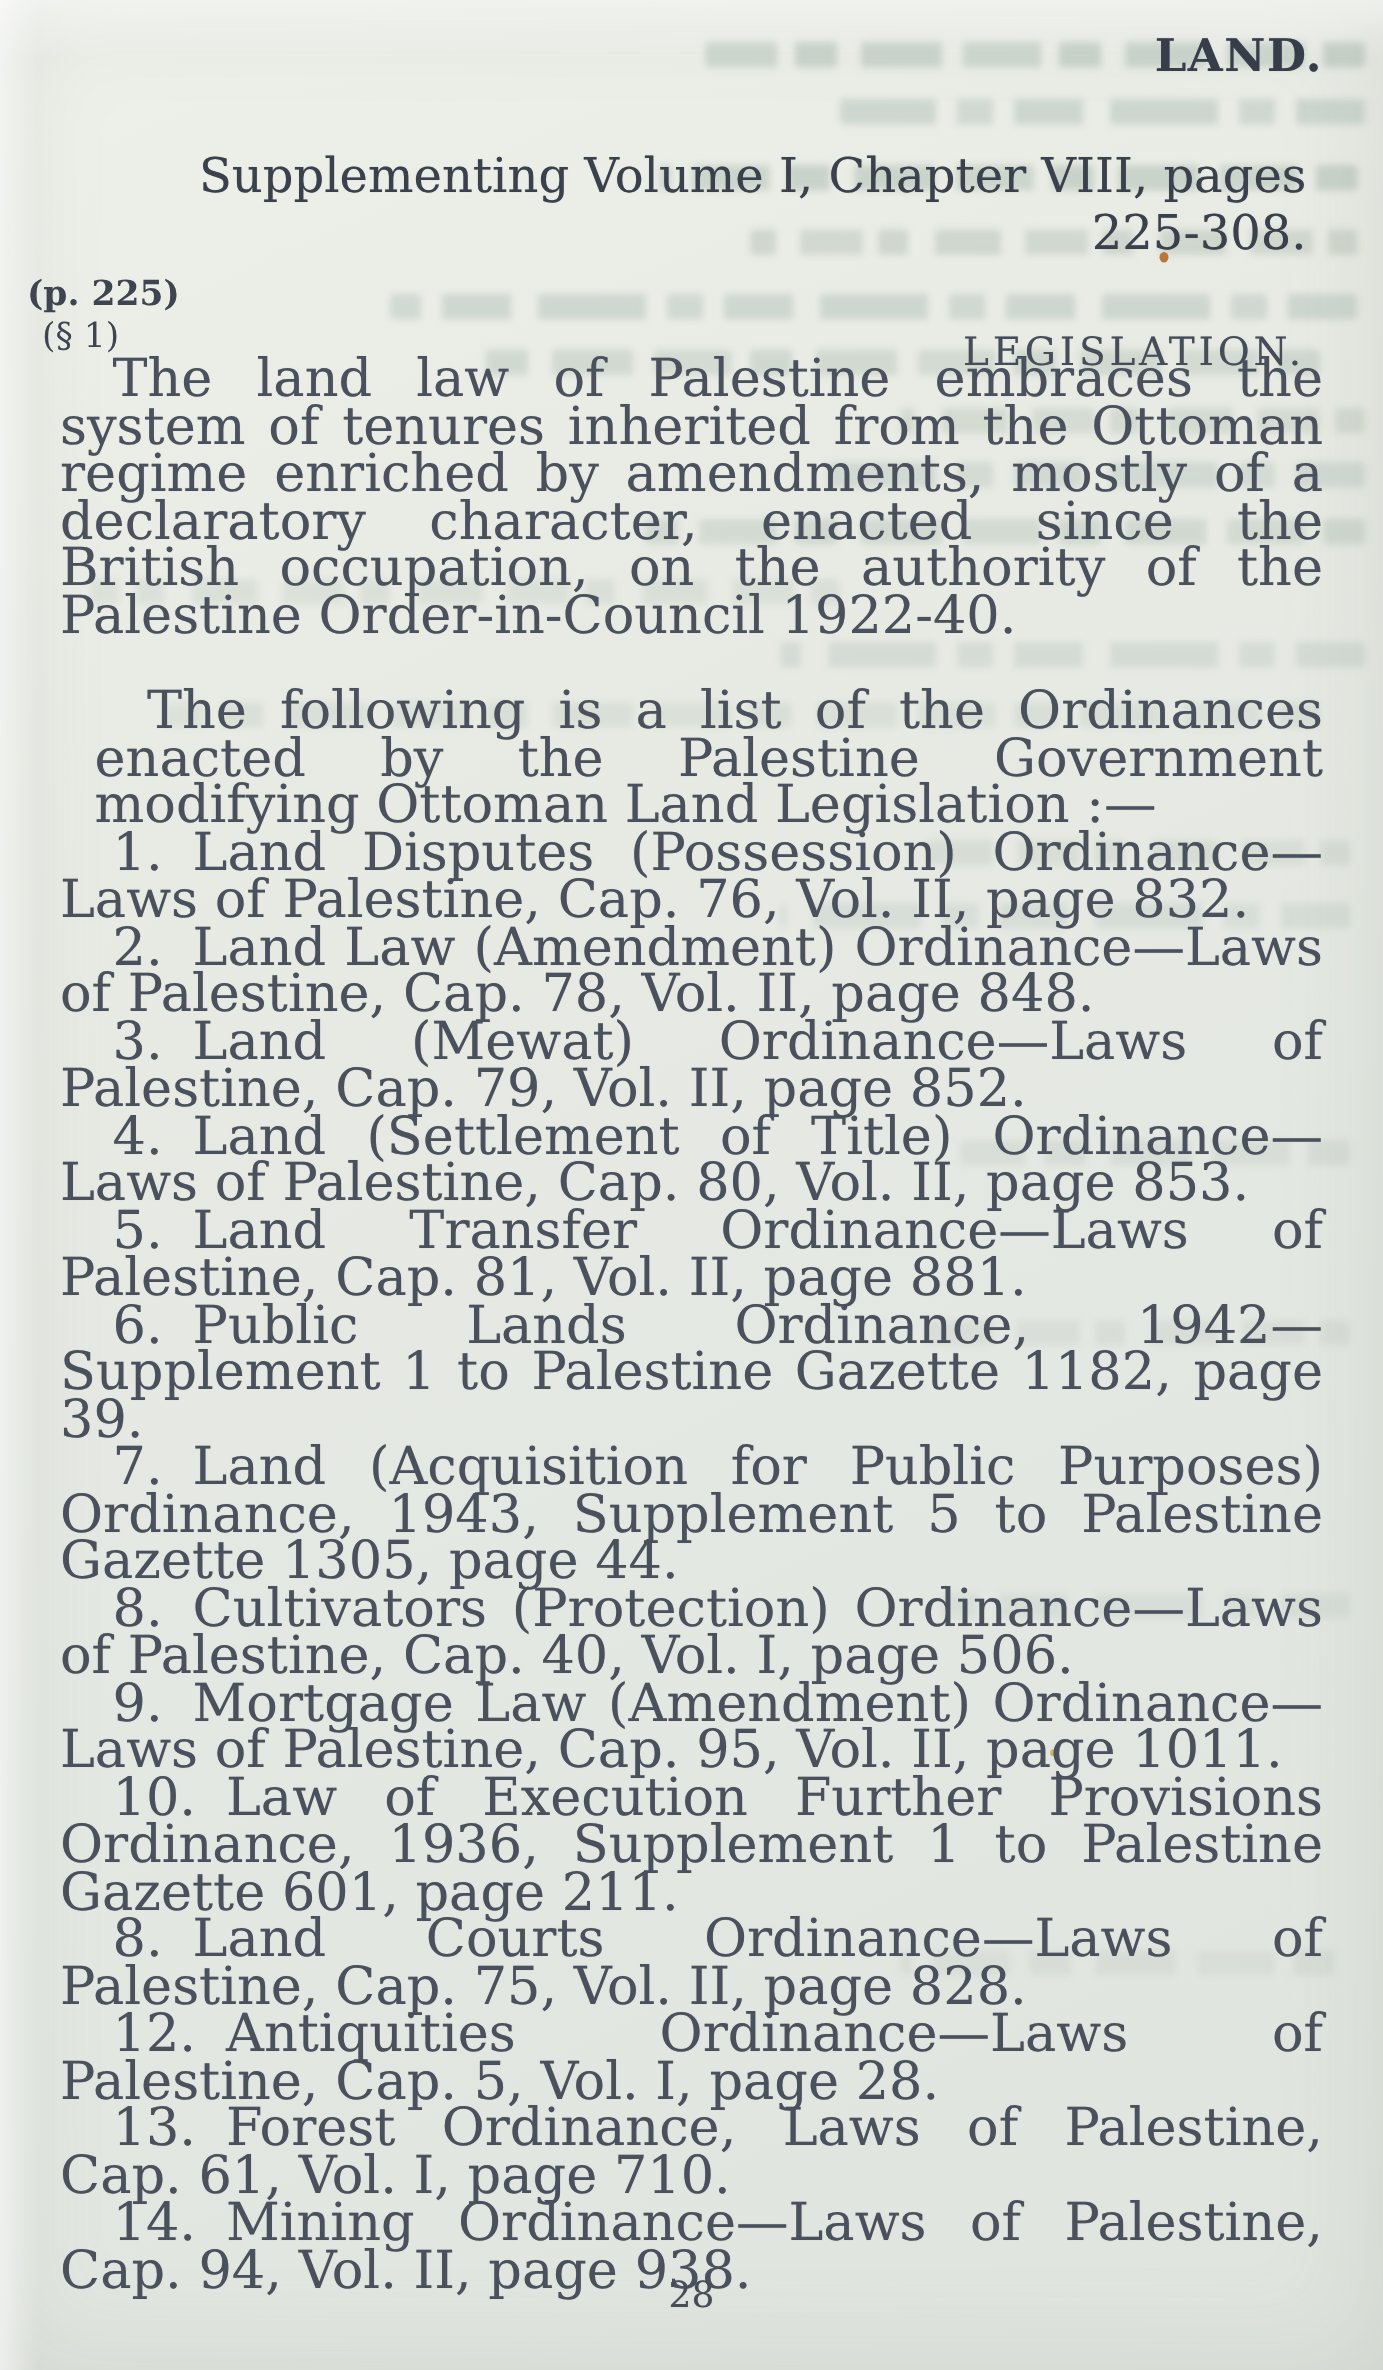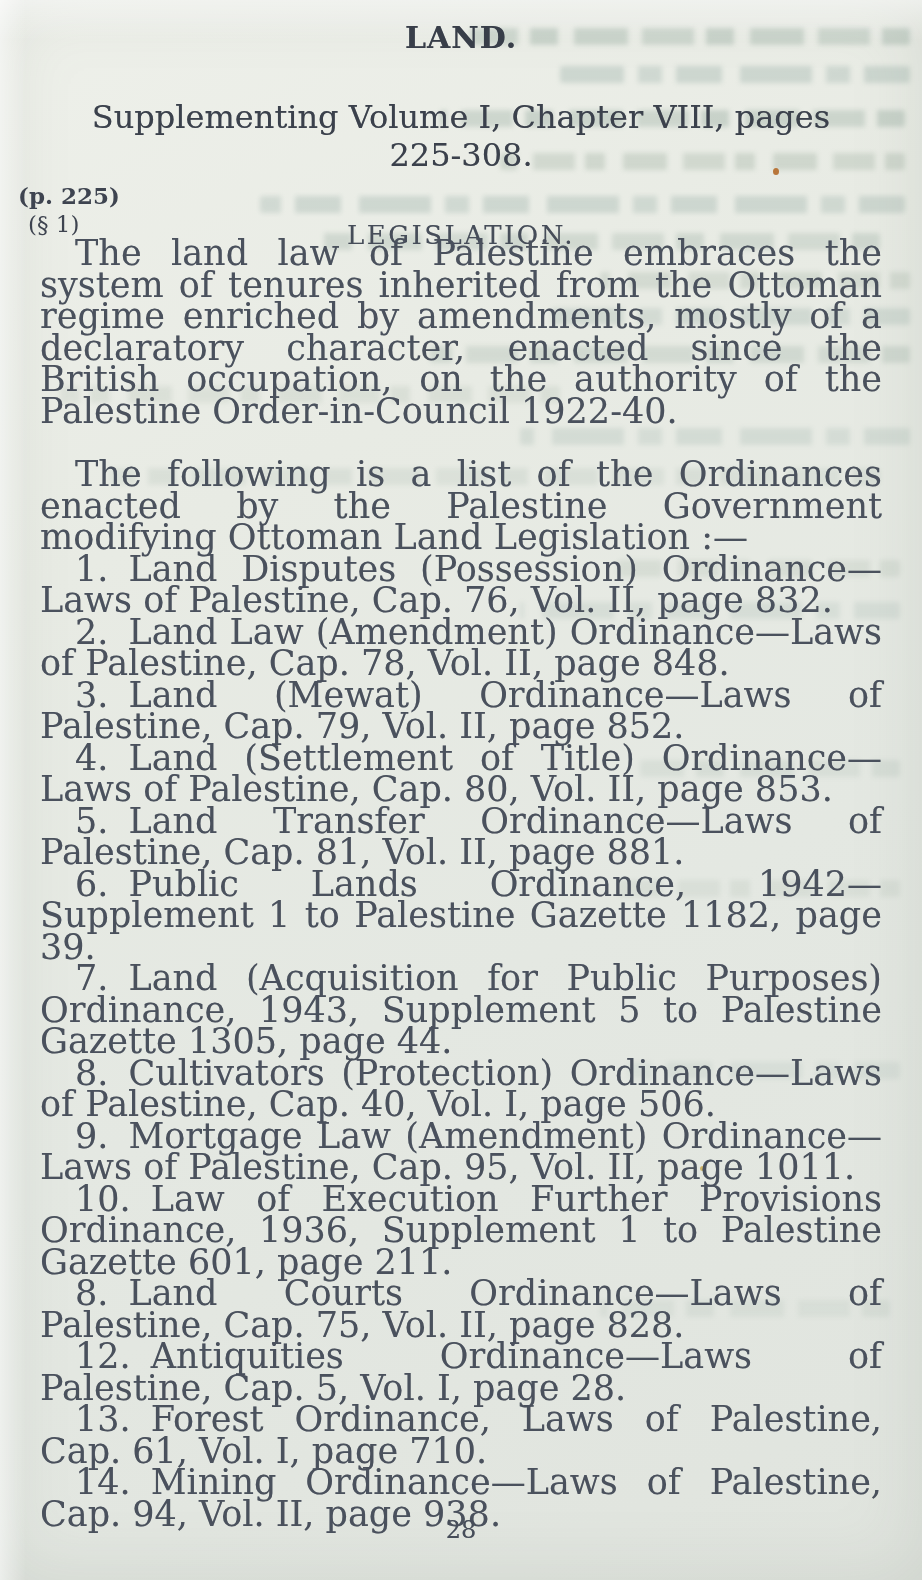--- a/index.html
+++ b/index.html
@@ -25,21 +25,21 @@
   
   .ghost{ position:absolute; height:17px; filter:blur(2.6px); border-radius:3px; transform:scaleX(-1); pointer-events:none; }
   .gA{ background:repeating-linear-gradient(90deg, rgba(123,150,136,0.55) 0 28px, rgba(0,0,0,0) 28px 40px, rgba(123,150,136,0.48) 40px 92px, rgba(0,0,0,0) 92px 106px, rgba(123,150,136,0.52) 106px 160px, rgba(0,0,0,0) 160px 176px); }
   .gB{ background:repeating-linear-gradient(90deg, rgba(118,148,140,0.5) 0 46px, rgba(0,0,0,0) 46px 60px, rgba(118,148,140,0.46) 60px 84px, rgba(0,0,0,0) 84px 98px, rgba(118,148,140,0.5) 98px 170px, rgba(0,0,0,0) 170px 188px); }
   .gC{ background:repeating-linear-gradient(90deg, rgba(130,152,134,0.5) 0 20px, rgba(0,0,0,0) 20px 30px, rgba(130,152,134,0.46) 30px 72px, rgba(0,0,0,0) 72px 88px, rgba(130,152,134,0.5) 88px 132px, rgba(0,0,0,0) 132px 150px); }
 
   .speck{ position:absolute; border-radius:50%; filter:blur(0.4px); }
 
   
   .content{ position:absolute; left:40px; top:0; width:842px; }
-  .t-center{ text-align:center; }
+  .t-center{ text-align:right; }
   .page-title{
     margin:0; padding-top:20px; font-size:30px; font-weight:bold;
     letter-spacing:1px; color:#383e49; text-shadow:0 0 0.5px rgba(56,62,73,0.5);
   }
   .page-subtitle{
     margin:11px; padding-top:32px; font-size:32px; font-weight:normal;
     color:#3b414c; text-shadow:0 0 0.5px rgba(56,62,73,0.45);
   }
   .section-heading{
     margin:12px; padding-top:34px; font-size:26px; font-weight:normal;
@@ -47,21 +47,21 @@
   }
   .margin-note{ position:absolute; font-size:23px; color:#3e4450;text-align:right; }
   .note-page{ left:-22px; top:182px; font-weight:bold; }
   .note-section{ left:-12px; top:211px; }
 
   .body-text{ position:absolute; left:0; top:238px; width:842px; }
   .para{
     margin:0; font-size:35px; line-height:31.5px; text-align:justify;
     text-indent:35px; color:#4a515d; text-shadow:0 0 0.5px rgba(74,81,93,0.35);
   }
-  .lead{ margin-top:32px; }
+  .lead{ margin-top:32px;margin-left:23px; }
   .item{ }
   .item .num{ margin-right:20px; }
 
   .page-number{
     position:absolute; left:0; top:1516px; width:842px; text-align:center;
     font-size:24px; color:#464d59; text-shadow:0 0 0.5px rgba(70,77,89,0.4);
   }
 </style>
 </head>
 <body>

